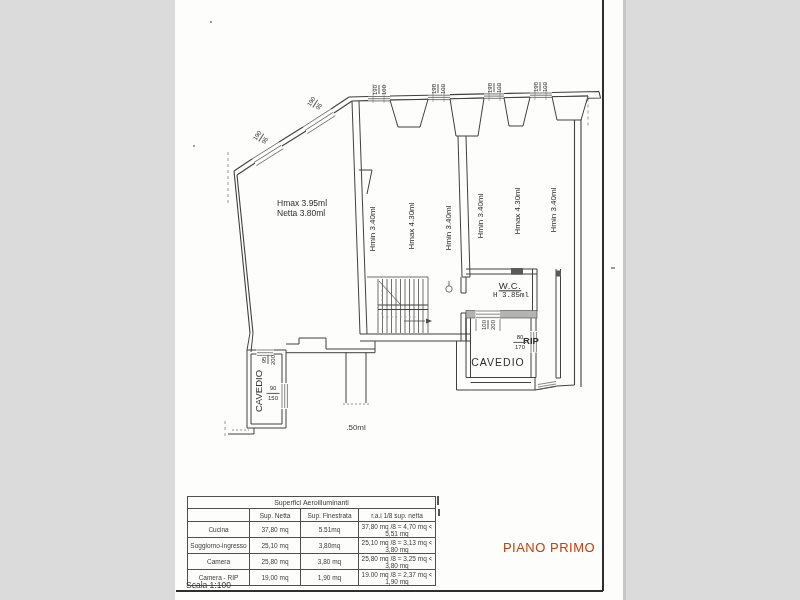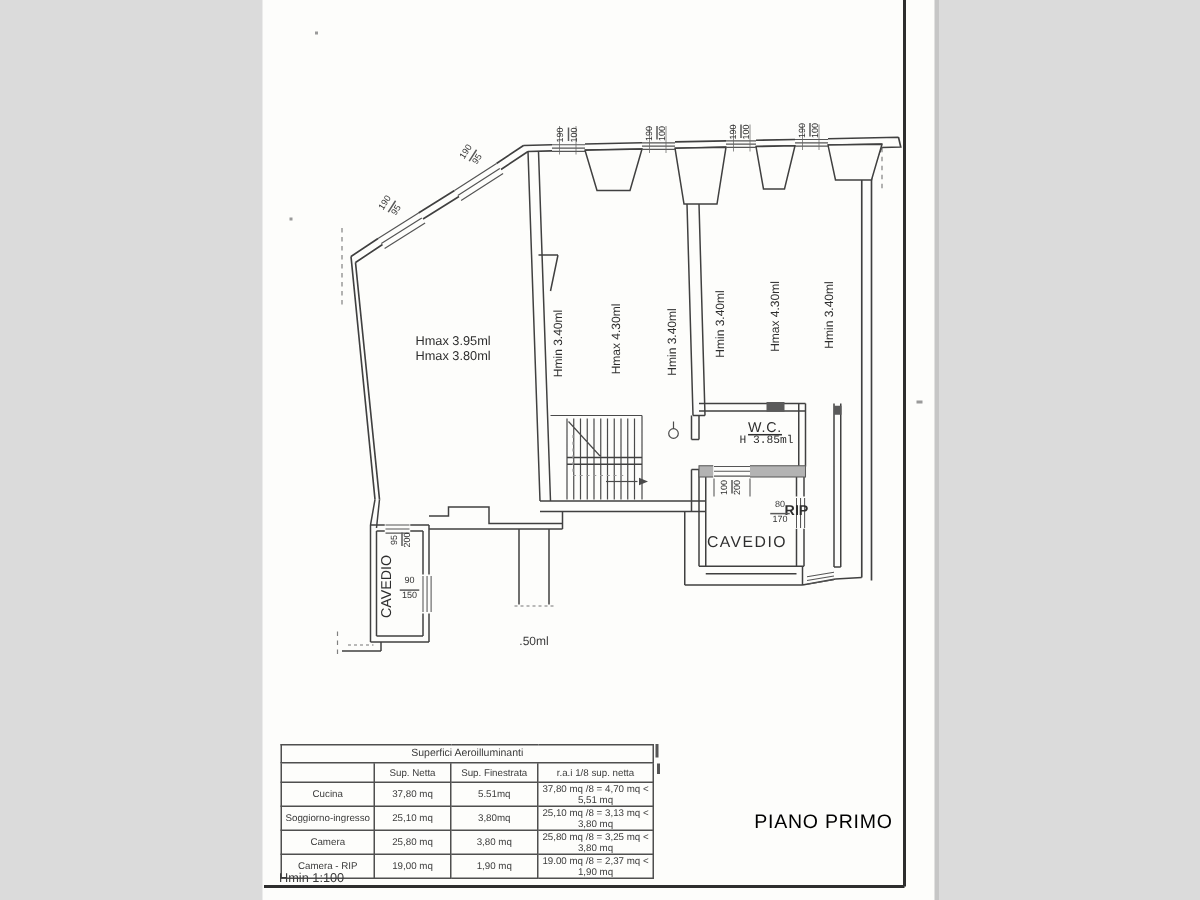--- a/index.html
+++ b/index.html
@@ -19,27 +19,27 @@
   .vlabel{position:absolute;color:#2e2e2e;white-space:nowrap;font-size:8px;
           transform:translate(-50%,-50%) rotate(-90deg);}
   .vdim{position:absolute;display:flex;flex-direction:column;align-items:center;gap:1px;
         transform:translate(-50%,-50%) rotate(-90deg);font-size:6px;color:#333;line-height:1;}
   .vdim .sep{width:9px;height:1px;background:#5a5a5a;}
   .ddim{transform:translate(-50%,-50%) rotate(-57deg);}
   .fdim{position:absolute;display:flex;flex-direction:column;align-items:center;
         transform:translate(-50%,-50%);font-size:6px;color:#333;line-height:1.1;}
   .fdim .sep{width:13px;height:1px;background:#5a5a5a;margin:1px 0;}
 
-  .room-main{left:277px;top:198px;font-size:8.5px;margin-top:24px;}
+  .room-main{left:277px;top:198px;font-size:8.5px;}
   .wc-name{left:510px;top:284px;font-size:9.5px;letter-spacing:.5px;text-decoration:underline;}
   .wc-h{left:511px;top:294px;font-size:7.5px;}
   .cavedio-r{left:498px;top:362px;font-size:10.5px;letter-spacing:1px;}
   .rip{left:546px;top:341px;font-size:9.5px;font-weight:bold;}
   .lbl50{left:356px;top:414px;font-size:8px;color:#3a3a3a;}
-  .piano{left:549px;top:548px;font-size:13px;letter-spacing:.5px;color:#000000;}
+  .piano{left:549px;top:548px;font-size:13px;letter-spacing:.5px;color:#c2410c;}
   .scala{left:186px;top:580px;font-size:8.5px;color:#3a3a3a;}
 
   table.sup{position:absolute;left:187px;top:496px;width:248px;border-collapse:collapse;
             font-size:6.5px;color:#3c3c3c;table-layout:fixed;background:#fdfdfb;}
   table.sup td,table.sup th{border:1px solid #4f4f4f;text-align:center;font-weight:normal;
             padding:0 1px;overflow:hidden;}
   table.sup .t-title{height:12px;font-size:7px;}
   table.sup .t-head td{height:12px;}
   table.sup .t-row td{height:15px;}
   .speck{position:absolute;background:#9a9a9a;}
@@ -138,21 +138,21 @@
   <g stroke="#777" stroke-width="0.8" stroke-dasharray="2,2" fill="none">
     <path d="M343,404 L370,404 M232,430 L249,430"></path>
   </g>
 </svg>
 
 <div class="frame-v"></div>
 <div class="frame-h"></div>
 
 <div class="plan-label room-main">
   <div>Hmax 3.95ml</div>
-  <div>Hmax 3.80ml</div>
+  <div>Netta 3.80ml</div>
 </div>
 <div class="vlabel" style="left:372px;top:229px">Hmin 3.40ml</div>
 <div class="vlabel" style="left:411px;top:226px">Hmax 4.30ml</div>
 <div class="vlabel" style="left:448px;top:228px">Hmin 3.40ml</div>
 <div class="vlabel" style="left:480px;top:216px">Hmin 3.40ml</div>
 <div class="vlabel" style="left:517px;top:211px">Hmax 4.30ml</div>
 <div class="vlabel" style="left:553px;top:210px">Hmin 3.40ml</div>
 
 <div class="plan-label ctr wc-name" style="position: absolute; left: 510px; top: 286px;">W.C.</div>
 <div class="plan-label ctr wc-h" style="position: absolute; left: 511px; top: 295px; font-family: Liberation Mono, monospace;">H 3.85ml</div>
@@ -250,19 +250,19 @@
   <tr class="t-row">
     <td>Camera - RIP</td>
     <td>19,00 mq</td>
     <td>1,90 mq</td>
     <td>19.00 mq /8 = 2,37 mq &lt; 1,90 mq</td>
   </tr>
 </tbody>
   </table>
 
 <div class="plan-label ctr piano" style="position: absolute; left: 549px; top: 548px;">PIANO PRIMO</div>
-<div class="plan-label scala">Hmin 1:100</div>
+<div class="plan-label scala">Scala 1:100</div>
 
 <div class="speck" style="left:210px;top:21px;width:2px;height:2px"></div>
 <div class="speck" style="left:611px;top:267px;width:4px;height:1.5px"></div>
 <div class="speck" style="left:193px;top:145px;width:2px;height:1.5px"></div>
 <div class="mark" style="left:437px;top:496px;width:2px;height:9px"></div>
 <div class="mark" style="left:438px;top:509px;width:2px;height:7px"></div>
 
 </body></html>

